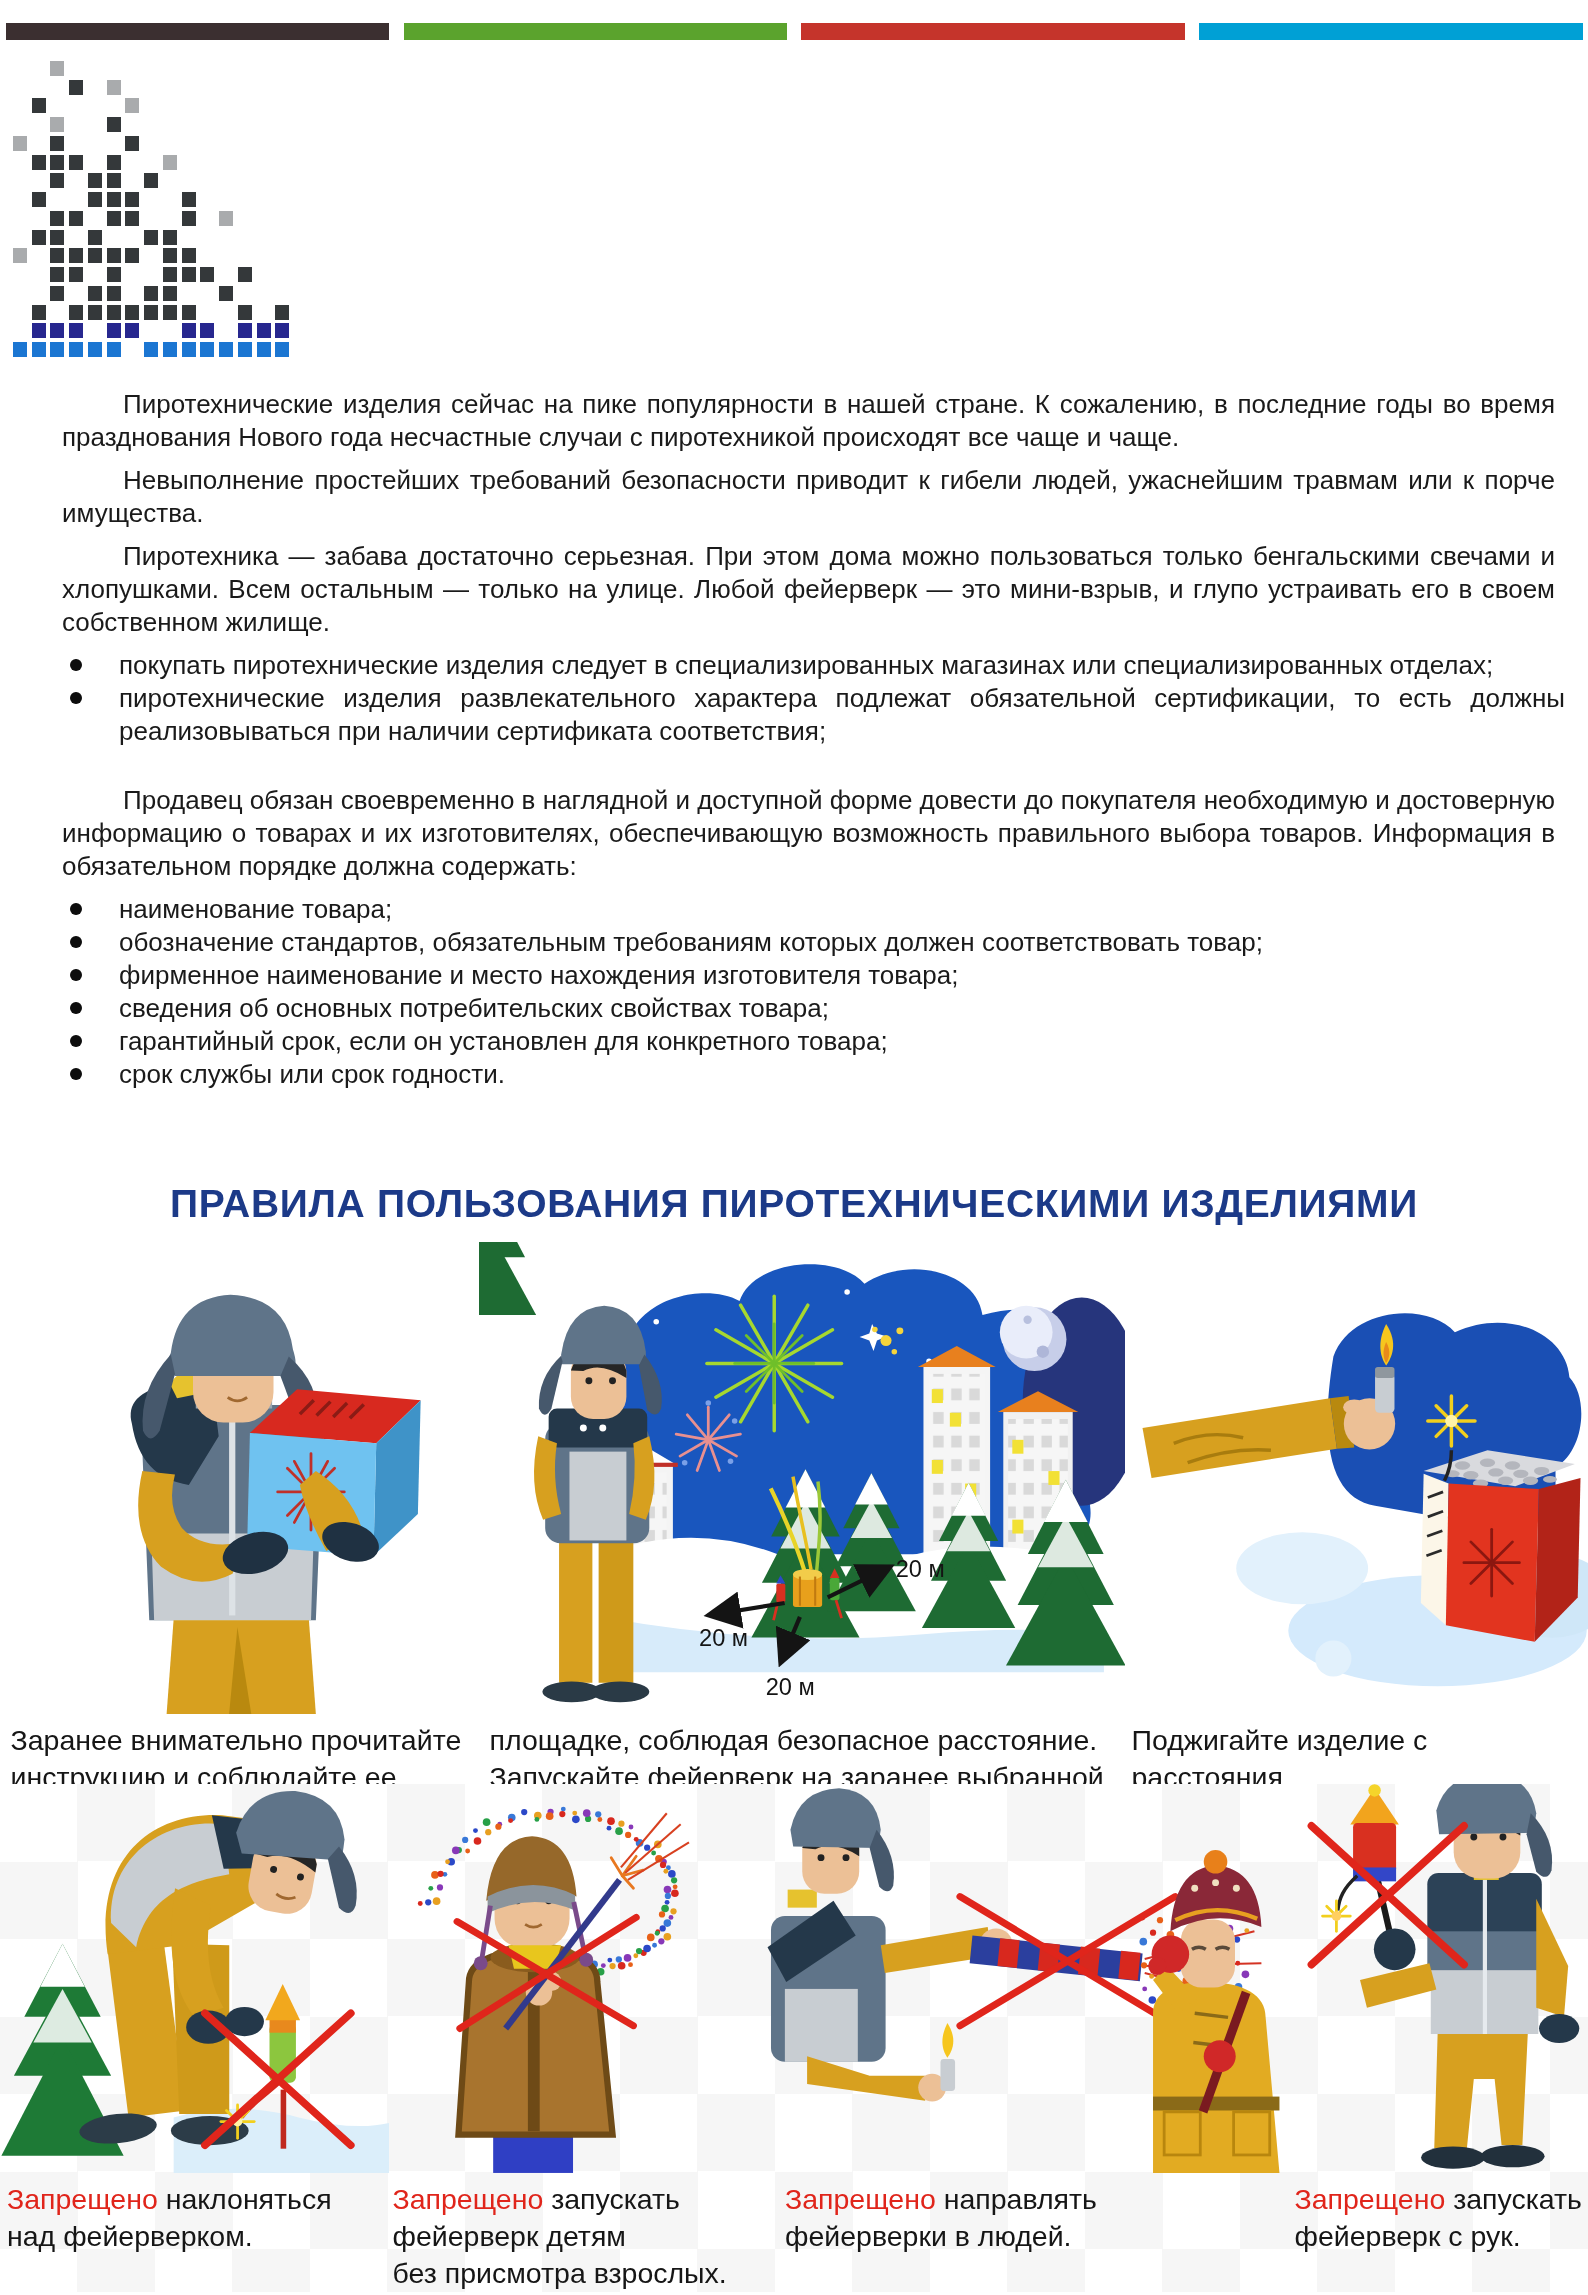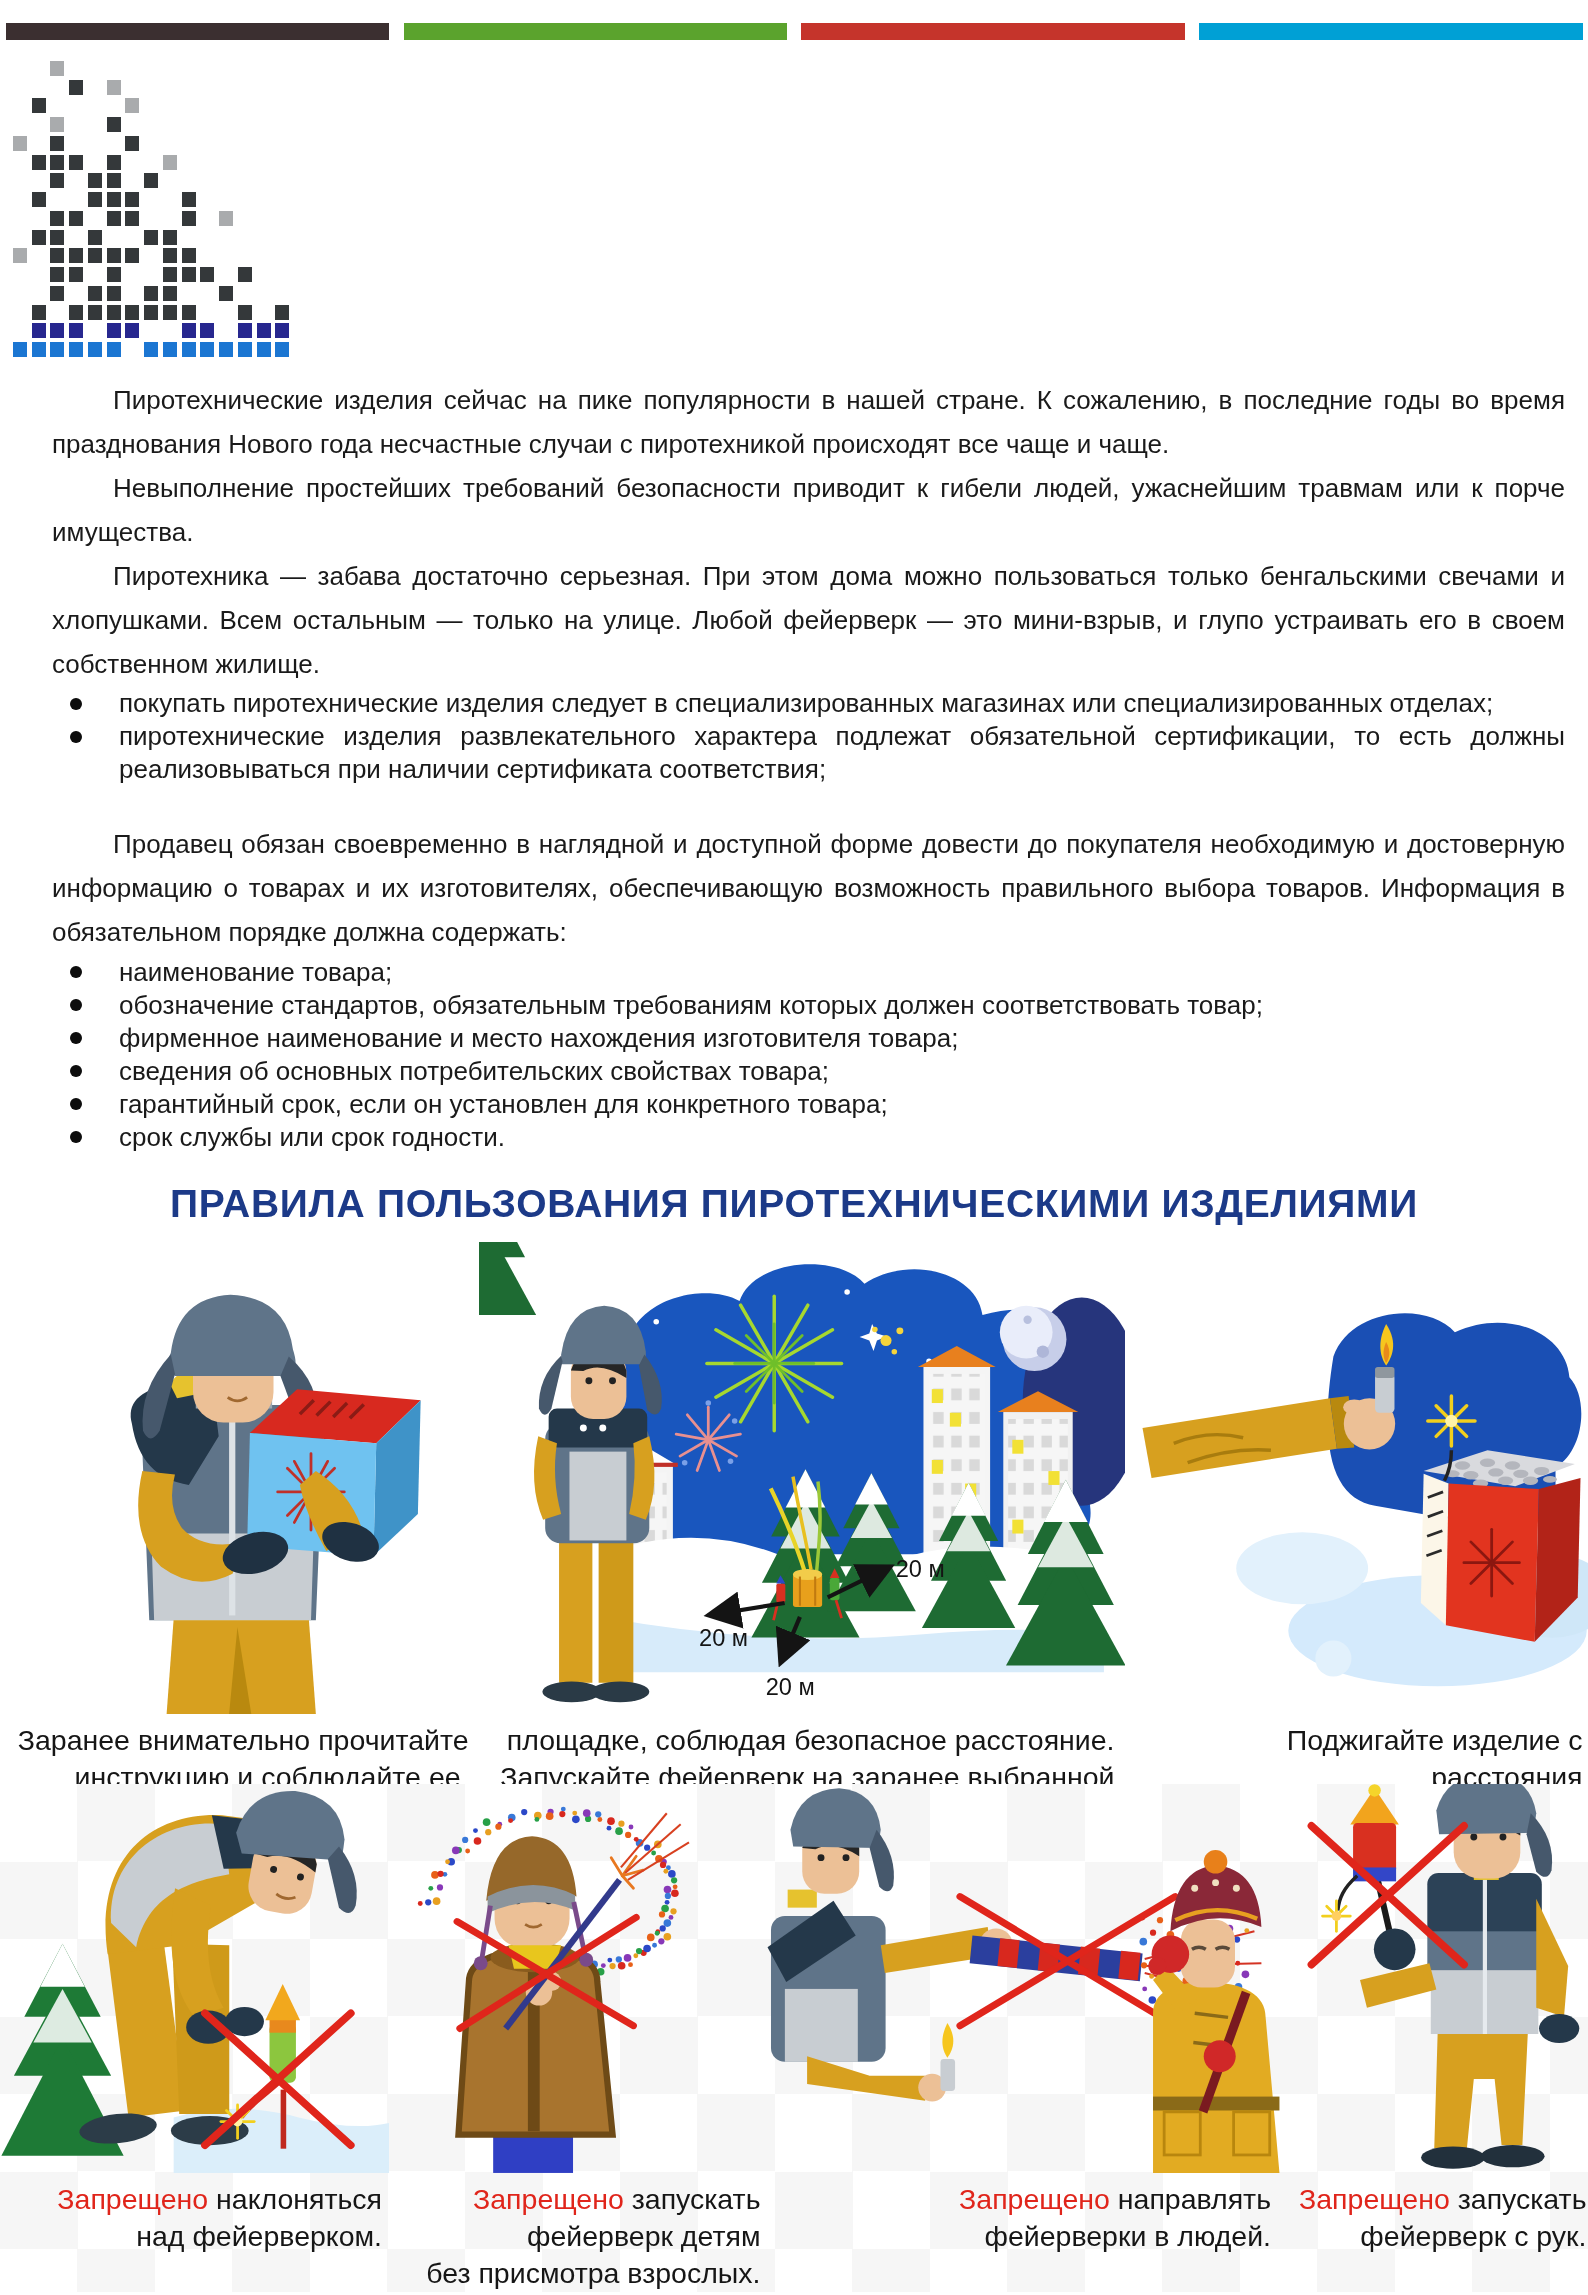--- a/index.html
+++ b/index.html
@@ -18,38 +18,38 @@
   .logo{position:absolute;left:12.5px;top:61px;width:314px;height:305px;}
   .logo .sq{position:absolute;width:14.6px;height:14.6px;}
 
   
   .header-text{position:absolute;left:415px;top:99px;width:1168px;}
   .title{margin:0;font-size:67px;font-weight:800;letter-spacing:0.7px;color:#0f1120;line-height:1.05;}
   .subtitle{margin-top:23.6px;font-size:44px;line-height:60px;color:#166bdc;}
 
   
   .content{position:absolute;top:378px;left:52px;width:1513px;}
-  .content p{margin:0;font-size:26px;line-height:44px;text-align:justify;text-indent:61px;}
+  .content p{margin:10px;font-size:26px;line-height:33px;text-align:justify;text-indent:61px;}
   .lead{margin-top:34px !important;font-weight:bold;}
   .seller{margin-top:36px !important;}
   ul{list-style:none;margin:1.4px 0 0 0;padding:0;}
   li{position:relative;padding-left:67px;font-size:26px;line-height:33px;text-align:justify;}
   li .dot{position:absolute;left:18px;top:10.4px;width:11.8px;height:11.8px;border-radius:50%;background:#0d0d0d;}
 
   
   .rules{position:absolute;top:1182px;left:0;width:1588px;text-align:center;
          font-size:39px;font-weight:bold;color:#1c3a88;letter-spacing:0.7px;}
 
   
   .row1{position:absolute;top:1242px;left:0;width:1588px;display:flex;}
   .row2{position:absolute;top:1784px;left:0;width:1588px;display:flex;
         background:repeating-conic-gradient(#f6f6f6 0% 25%, #ffffff 0% 50%) 0 0 / 155px 155px;}
   .fig{display:flex;flex-direction:column;align-items:center;}
   .fig svg{display:block;}
-  .cap{font-size:28.5px;line-height:37px;text-align:right;color:#161616;margin-top:8.3px;}
+  .cap{font-size:28.5px;line-height:37px;text-align:left;color:#161616;margin-top:8.3px;}
   .cap .ban{color:#e0251b;}
 </style>
 </head>
 <body>
 
 <div class="page">
 
   <div class="topbars">
     <div class="bar bar-dark"></div>
     <div class="bar bar-green"></div>

